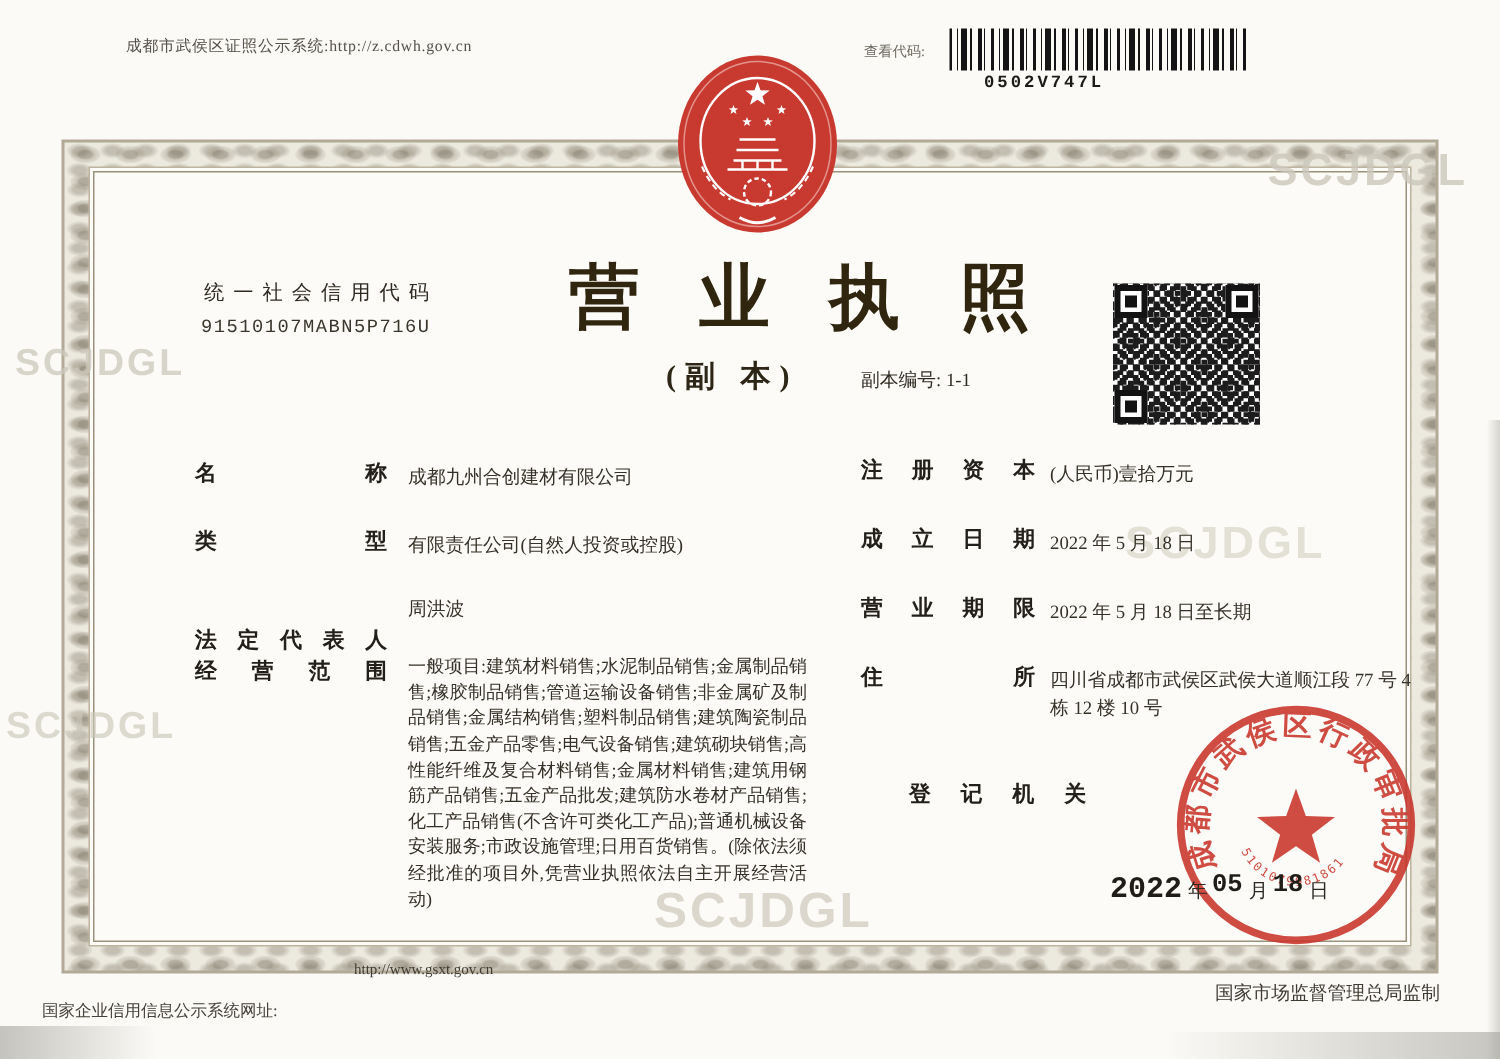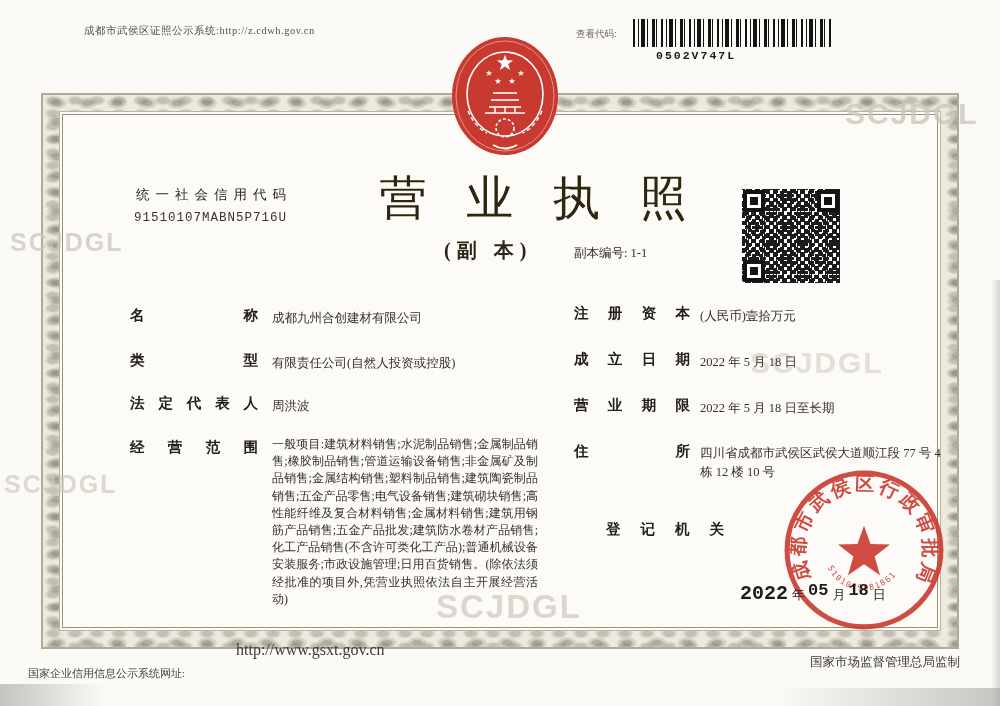--- a/index.html
+++ b/index.html
@@ -40,21 +40,21 @@
   .bc-value{position:absolute;left:656px;top:49px;font-size:11.5px;letter-spacing:2px;font-weight:bold;
     font-family:"Liberation Mono","DejaVu Sans Mono",monospace;color:#1d1b17;z-index:2;}
 
   
   .emblem{position:absolute;left:448px;top:33px;width:114px;height:128px;z-index:3;}
 
   
   .credit-label{position:absolute;left:136px;top:186px;font-size:13.5px;letter-spacing:6px;color:#2e2a22;z-index:2;}
   .credit-code{position:absolute;left:134px;top:211px;font-size:12.5px;letter-spacing:1px;color:#3a362c;z-index:2;
     font-family:"Liberation Mono","DejaVu Sans Mono",monospace;}
-  .title{position:absolute;left:355px;top:167px;width:370px;text-align:center;font-size:47px;font-weight:normal;
+  .title{position:absolute;left:355px;top:167px;width:370px;text-align:center;font-size:47px;font-weight:bold;
     letter-spacing:14px;color:#30250f;z-index:2;}
   .subtitle{position:absolute;left:444px;top:237px;font-size:20px;font-weight:bold;letter-spacing:6px;color:#2d2616;z-index:2;}
   .copy-no{position:absolute;left:574px;top:245px;font-size:12.5px;color:#2f2b22;z-index:2;}
 
   
   .qr{position:absolute;left:742px;top:189px;width:98px;height:94px;z-index:2;background:
     repeating-conic-gradient(#1c1c1c 0% 25%, transparent 0% 50%) 0 0/9px 9px,
     repeating-conic-gradient(#1c1c1c 0% 25%, transparent 0% 50%) 3px 5px/7px 7px,#fff;}
   .qr .f{position:absolute;width:14px;height:14px;border:4px solid #131313;background:#fff;}
   .qr .f::after{content:"";position:absolute;left:3px;top:3px;width:8px;height:8px;background:#131313;}
@@ -75,21 +75,21 @@
   
   .issue-date{position:absolute;left:740px;top:582px;z-index:4;color:#201d19;white-space:nowrap;}
   .issue-date .num{font-family:Liberation Mono, monospace;font-weight:bold;}
   .d-y{font-size:20px;} .d-m,.d-d{font-size:17px;position:relative;top:-4px;margin-top:46px;}
   .d-u{font-size:13px;color:#2b2822;margin:0 3px 0 4px;}
 
   
   .seal{position:absolute;left:778px;top:464px;width:172px;height:172px;z-index:3;opacity:.88;}
 
   
-  .gsxt{position:absolute;left:236px;top:641px;font-size:16px;color:#3f3b34;z-index:2;text-align:right;}
+  .gsxt{position:absolute;left:236px;top:641px;font-size:10px;color:#3f3b34;z-index:2;text-align:right;}
   .foot-left{position:absolute;left:28px;top:666px;font-size:11px;color:#45413a;z-index:2;}
   .foot-mid{position:absolute;left:504px;top:643px;width:260px;font-size:9.5px;line-height:10.8px;color:#45413a;z-index:2;}
   .foot-right{position:absolute;left:810px;top:654px;font-size:12.5px;color:#3f3b33;z-index:2;}
 
   
   .smudge{position:absolute;z-index:5;pointer-events:none;}
   .sm-bl{left:0;bottom:0;width:130px;height:22px;background:linear-gradient(90deg,rgba(152,150,144,.55),transparent 80%);}
   .sm-br{right:0;bottom:0;width:300px;height:18px;background:linear-gradient(270deg,rgba(148,146,140,.5),transparent 75%);}
   .sm-r{right:0;top:280px;width:9px;height:426px;background:linear-gradient(270deg,rgba(168,166,158,.45),transparent);}
 </style>
@@ -146,21 +146,21 @@
     <div class="f f-tr"></div>
     <div class="f f-bl"></div>
   </div>
 
   <div class="flabel lw" style="top:306px">名称</div>
   <div class="fvalue lv" style="top:310px">成都九州合创建材有限公司</div>
 
   <div class="flabel lw" style="top:351px">类型</div>
   <div class="fvalue lv" style="top:355px">有限责任公司(自然人投资或控股)</div>
 
-  <div class="flabel lw" style="top:394px">法定代表人</div>
+  <div class="flabel lw" style="top:417px">法定代表人</div>
   <div class="fvalue lv" style="top:398px">周洪波</div>
 
   <div class="flabel lw" style="top:438px">经营范围</div>
   <div class="fvalue lv scope" style="top:436px">一般项目:建筑材料销售;水泥制品销售;金属制品销售;橡胶制品销售;管道运输设备销售;非金属矿及制品销售;金属结构销售;塑料制品销售;建筑陶瓷制品销售;五金产品零售;电气设备销售;建筑砌块销售;高性能纤维及复合材料销售;金属材料销售;建筑用钢筋产品销售;五金产品批发;建筑防水卷材产品销售;化工产品销售(不含许可类化工产品);普通机械设备安装服务;市政设施管理;日用百货销售。(除依法须经批准的项目外,凭营业执照依法自主开展经营活动)</div>
 
   <div class="flabel rw" style="top:304px">注册资本</div>
   <div class="fvalue rv" style="top:308px">(人民币)壹拾万元</div>
 
   <div class="flabel rw" style="top:350px">成立日期</div>
   <div class="fvalue rv" style="top:354px">2022 年 5 月 18 日</div>

